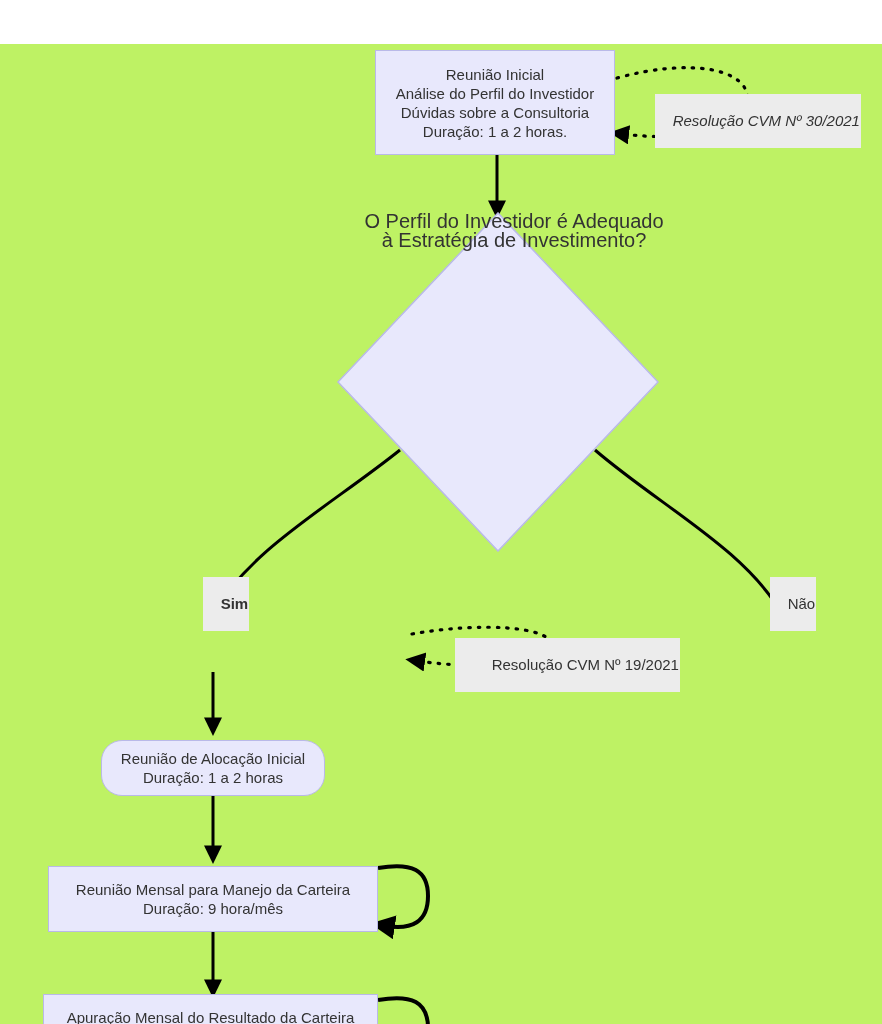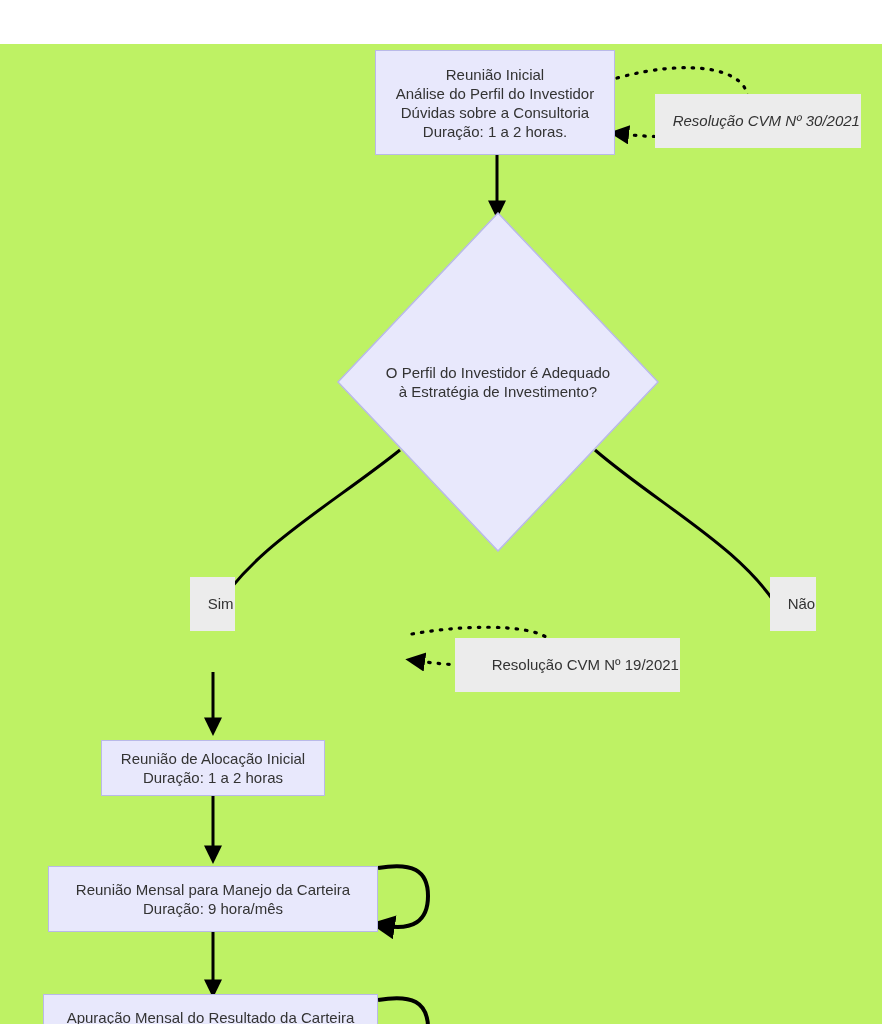--- a/index.html
+++ b/index.html
@@ -46,29 +46,29 @@
   .diamond-wrap {
     position: absolute;
   }
   .diamond-shape {
     position: absolute;
     left: 0;
     top: 0;
   }
   .diamond-text {
     position: absolute;
-    left: 0;
+    left: 16px;
     top: 0;
     width: 100%;
     height: 100%;
     display: flex;
-    align-items: center;
+    align-items: flex-start;
     justify-content: center;
     color: #333333;
-    font-size: 15px;
+    font-size: 20px;
     line-height: 19px;
     text-align: center;
     white-space: pre;
     pointer-events: none;
   }
   .edge-label {
     position: absolute;
     color: #333333;
     font-size: 15px;
     line-height: 18px;
@@ -123,39 +123,39 @@
   <div class="diamond-wrap" style="left:337px; top:168px; width:322px; height:340px;">
     <svg class="diamond-shape" width="322" height="340" viewBox="0 0 322 340" xmlns="http://www.w3.org/2000/svg">
       <polygon points="161,1 321,170 161,339 1,170" fill="#e8e8fc" stroke="#b9b9e8" stroke-width="1.5"></polygon>
     </svg>
     <div class="diamond-text">
       <span class="node-label">O Perfil do Investidor é Adequado
 à Estratégia de Investimento?</span>
     </div>
   </div>
 
-  <div class="edge-label" style="left:190px; top:533px;">
+  <div class="edge-label" style="left:203px; top:533px;font-weight:bold;">
     <span>Sim</span>
   </div>
 
   <div class="edge-label" style="left:770px; top:533px;">
     <span>Não</span>
   </div>
 
 
 
   <div class="edge-label" style="left:455px; top:594px;padding-left:20px;">
     <span>Resolução CVM Nº 19/2021</span>
   </div>
 
   <div class="edge-label" style="left:655px; top:50px;font-style:italic;">
     <span>Resolução CVM Nº 30/2021</span>
   </div>
 
-  <div class="node" style="left:101px; top:696px; width:224px; height:56px;">
+  <div class="node" style="left:101px; top:696px; width:224px; height:56px;border-radius:21px;">
     <span class="node-label">Reunião de Alocação Inicial
 Duração: 1 a 2 horas</span>
   </div>
 
   <div class="node" style="left:48px; top:822px; width:330px; height:66px;">
     <span class="node-label">Reunião Mensal para Manejo da Carteira
 Duração: 9 hora/mês</span>
   </div>
 
   <div class="node" style="left:43px; top:950px; width:335px; height:66px;">

